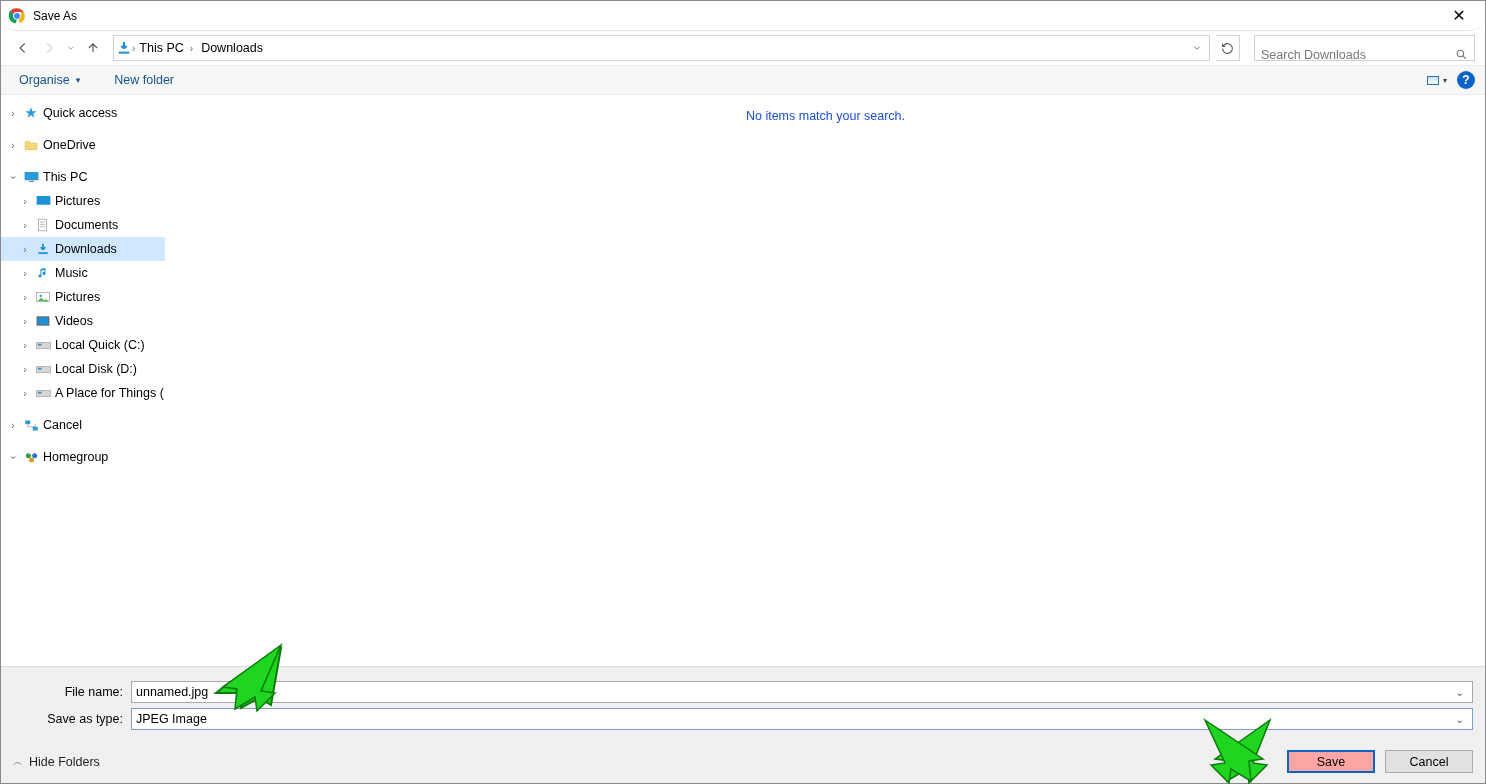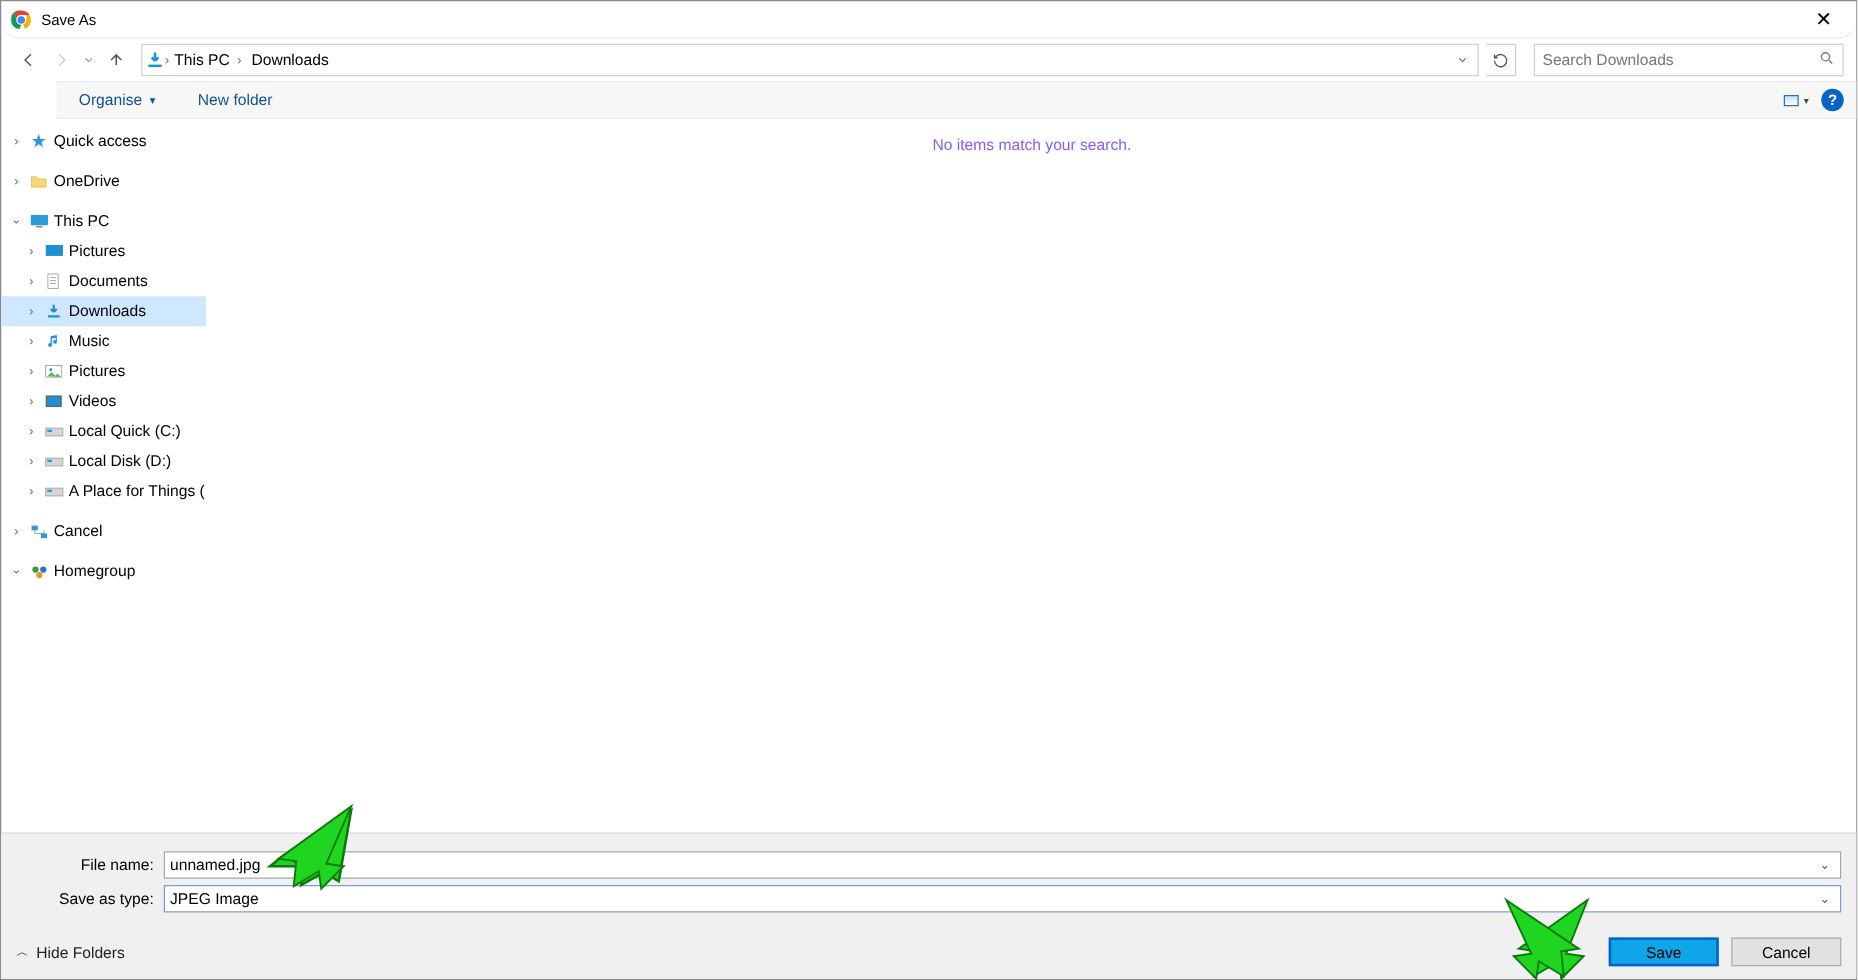--- a/index.html
+++ b/index.html
@@ -14,52 +14,52 @@
   .navrow { height:34px; display:flex; align-items:center; padding:4px 10px 4px 12px; gap:6px; }
   .nav-arrow { width:20px; height:20px; display:flex; align-items:center; justify-content:center; color:#555; }
   .nav-arrow.disabled { color:#bdbdbd; }
   .nav-arrow svg { width:14px; height:14px; }
   .addressbar { flex:1; height:26px; border:1px solid #d0d0d0; display:flex; align-items:center; padding-left:2px; margin-left:4px; }
   .addressbar .crumb { padding:0 4px; display:flex; align-items:center; gap:6px; height:100%; }
   .crumb-sep { color:#666; font-size:10px; }
   .addr-right { margin-left:auto; display:flex; align-items:center; height:100%; }
   .addr-btn { width:24px; height:100%; display:flex; align-items:center; justify-content:center; color:#555; border-left:1px solid #eee;}
   .refreshbox { width:24px; height:26px; border:1px solid #d0d0d0; border-left:none; display:flex; align-items:center; justify-content:center; color:#555;}
-  .searchbox { width:248px; height:26px; border:1px solid #d0d0d0; margin-left:8px; display:flex; align-items:center; padding:0 6px; color:#777; }
+  .searchbox { width:221px; height:26px; border:1px solid #d0d0d0; margin-left:8px; display:flex; align-items:flex-start; padding:12px 6px; color:#777; }
   .searchbox .sicon { margin-left:auto; }
   
-  .toolbar { height:30px; background:#f7f7f7; border-top:1px solid #eaeaea; border-bottom:1px solid #eaeaea; display:flex; align-items:center; padding:0 10px;margin-left:44px; }
+  .toolbar { height:30px; background:#f7f7f7; border-top:1px solid #eaeaea; border-bottom:1px solid #eaeaea; display:flex; align-items:center; padding:0 10px; }
   .toolbar .tbtn { color:#13528f; padding:4px 8px; display:flex; align-items:center; gap:4px; }
   .toolbar .tbtn.org::after { content:"▾"; font-size:9px; color:#13528f; margin-left:2px;}
   .toolbar .right { margin-left:auto; display:flex; align-items:center; gap:10px; }
   .help-circle { width:18px; height:18px; border-radius:50%; background:#0a64c7; color:#fff; display:flex; align-items:center; justify-content:center; font-size:12px; font-weight:bold;}
   
   .body { flex:1; display:flex; min-height:0; }
   .tree { width:165px; border-right:1px solid #fff; overflow:hidden; padding-top:6px;}
   .content { flex:1; position:relative; }
-  .empty-msg { text-align:center; color:#8b5cf6; margin-top:14px; font-size:12.5px; }
+  .empty-msg { text-align:center; color:#1d4ed8; margin-top:14px; font-size:12.5px; }
   .tree-item { height:24px; display:flex; align-items:center; padding-left:6px; gap:4px; white-space:nowrap; }
   .tree-item .exp { width:12px; text-align:center; color:#666; font-size:10px;}
   .tree-item.level1 { padding-left:6px; }
   .tree-item.level2 { padding-left:18px; }
   .tree-item.selected { background:#cfe8ff; }
   .tree-spacer { height:8px; }
   .ico { width:16px; height:16px; display:inline-flex; align-items:center; justify-content:center; }
   
   .bottom { background:#f0f0f0; border-top:1px solid #dcdcdc; padding:14px 12px 10px 12px; position:relative; }
   .formrow { display:flex; align-items:center; margin-bottom:5px; }
   .formrow label { width:118px; text-align:right; padding-right:8px; font-size:12.5px; }
   .formrow .field { flex:1; height:22px; border:1px solid #7a9fcf; background:#fff; display:flex; align-items:center; padding:0 4px; font-size:12.5px; position:relative;}
   .formrow .field.plain { border-color:#a7a7a7; }
   .formrow .dd { margin-left:auto; color:#555; font-size:10px; padding:0 4px;}
   .footer { display:flex; align-items:center; margin-top:20px; }
   .hide-folders { display:flex; align-items:center; gap:6px; color:#222; }
   .btns { margin-left:auto; display:flex; gap:10px; }
   .btn { width:88px; height:23px; border:1px solid #adadad; background:#e1e1e1; display:flex; align-items:center; justify-content:center; font-size:12.5px;}
-  .btn.primary { border:2px solid #0a64c7; background:#0ea5e9;}
+  .btn.primary { border:2px solid #0a64c7; background:#fca5a5;}
   
   .annot-arrow { position:absolute; z-index:50; pointer-events:none; }
   
   .chrome-ico { width:16px; height:16px; }
   .view-ico { display:flex; align-items:center; gap:2px;}
   .view-ico .sq { width:12px; height:9px; border:1px solid #2a72b5; background:linear-gradient(#c6e1f7,#fff);}
   .view-ico::after{content:"▾"; font-size:8px; color:#444; margin-left:2px;}
 </style>
 </head>
 <body>

